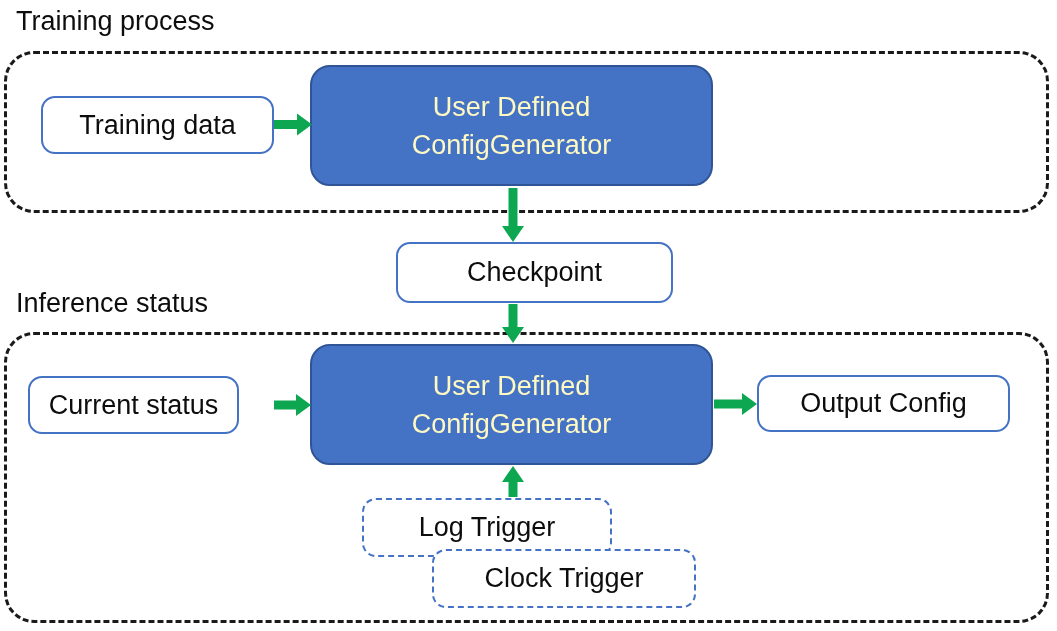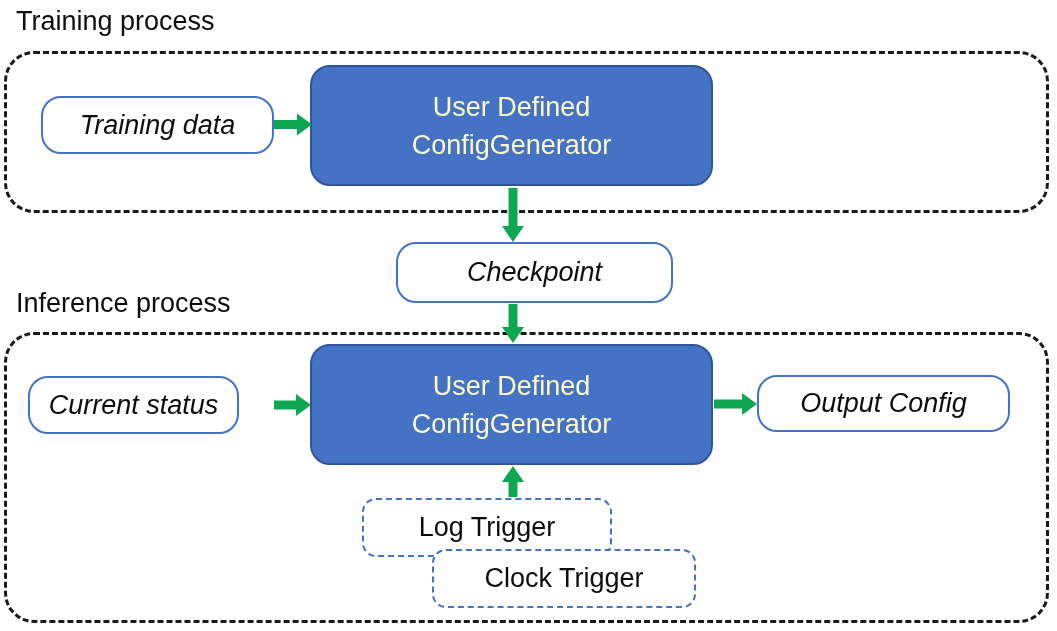--- a/index.html
+++ b/index.html
@@ -33,22 +33,21 @@
     text-align: center;
     font-size: 27px;
     color: #0d0d0d;
     background: #ffffff;
     box-sizing: border-box;
     z-index: 2;
     white-space: nowrap;
   }
   .outline-box {
     border: 2px solid var(--outline-blue, #4472C4);
-    border-radius: 20px;
-    font-style: italic;
+    border-radius: 14px;
   }
   .blue-box {
     background: var(--box-fill-blue, #4472C4);
     border: 2px solid var(--box-border-dark, #2F5597);
     border-radius: 20px;
     color: #fef9c3;
     flex-direction: column;
     line-height: 38px;
   }
   .trigger-box {
@@ -77,21 +76,21 @@
 
   <div class="node outline-box" style="left:41px; top:96px; width:233px; height:58px;">Training data</div>
 
   <div class="node blue-box" style="left:310px; top:65px; width:403px; height:121px;">
     <span>User Defined</span>
     <span>ConfigGenerator</span>
   </div>
 
   <div class="node outline-box" style="left:396px; top:242px; width:277px; height:61px;">Checkpoint</div>
 
-  <div class="section-label" style="left:16px; top:288px;">Inference process</div>
+  <div class="section-label" style="left:16px; top:288px;">Inference status</div>
 
   <div class="dashed-container" style="left:4px; top:332px; width:1045px; height:291px;"></div>
 
   <div class="node outline-box" style="left:28px; top:376px; width:211px; height:58px;">Current status</div>
 
   <div class="node blue-box" style="left:310px; top:344px; width:403px; height:121px;">
     <span>User Defined</span>
     <span>ConfigGenerator</span>
   </div>
 

